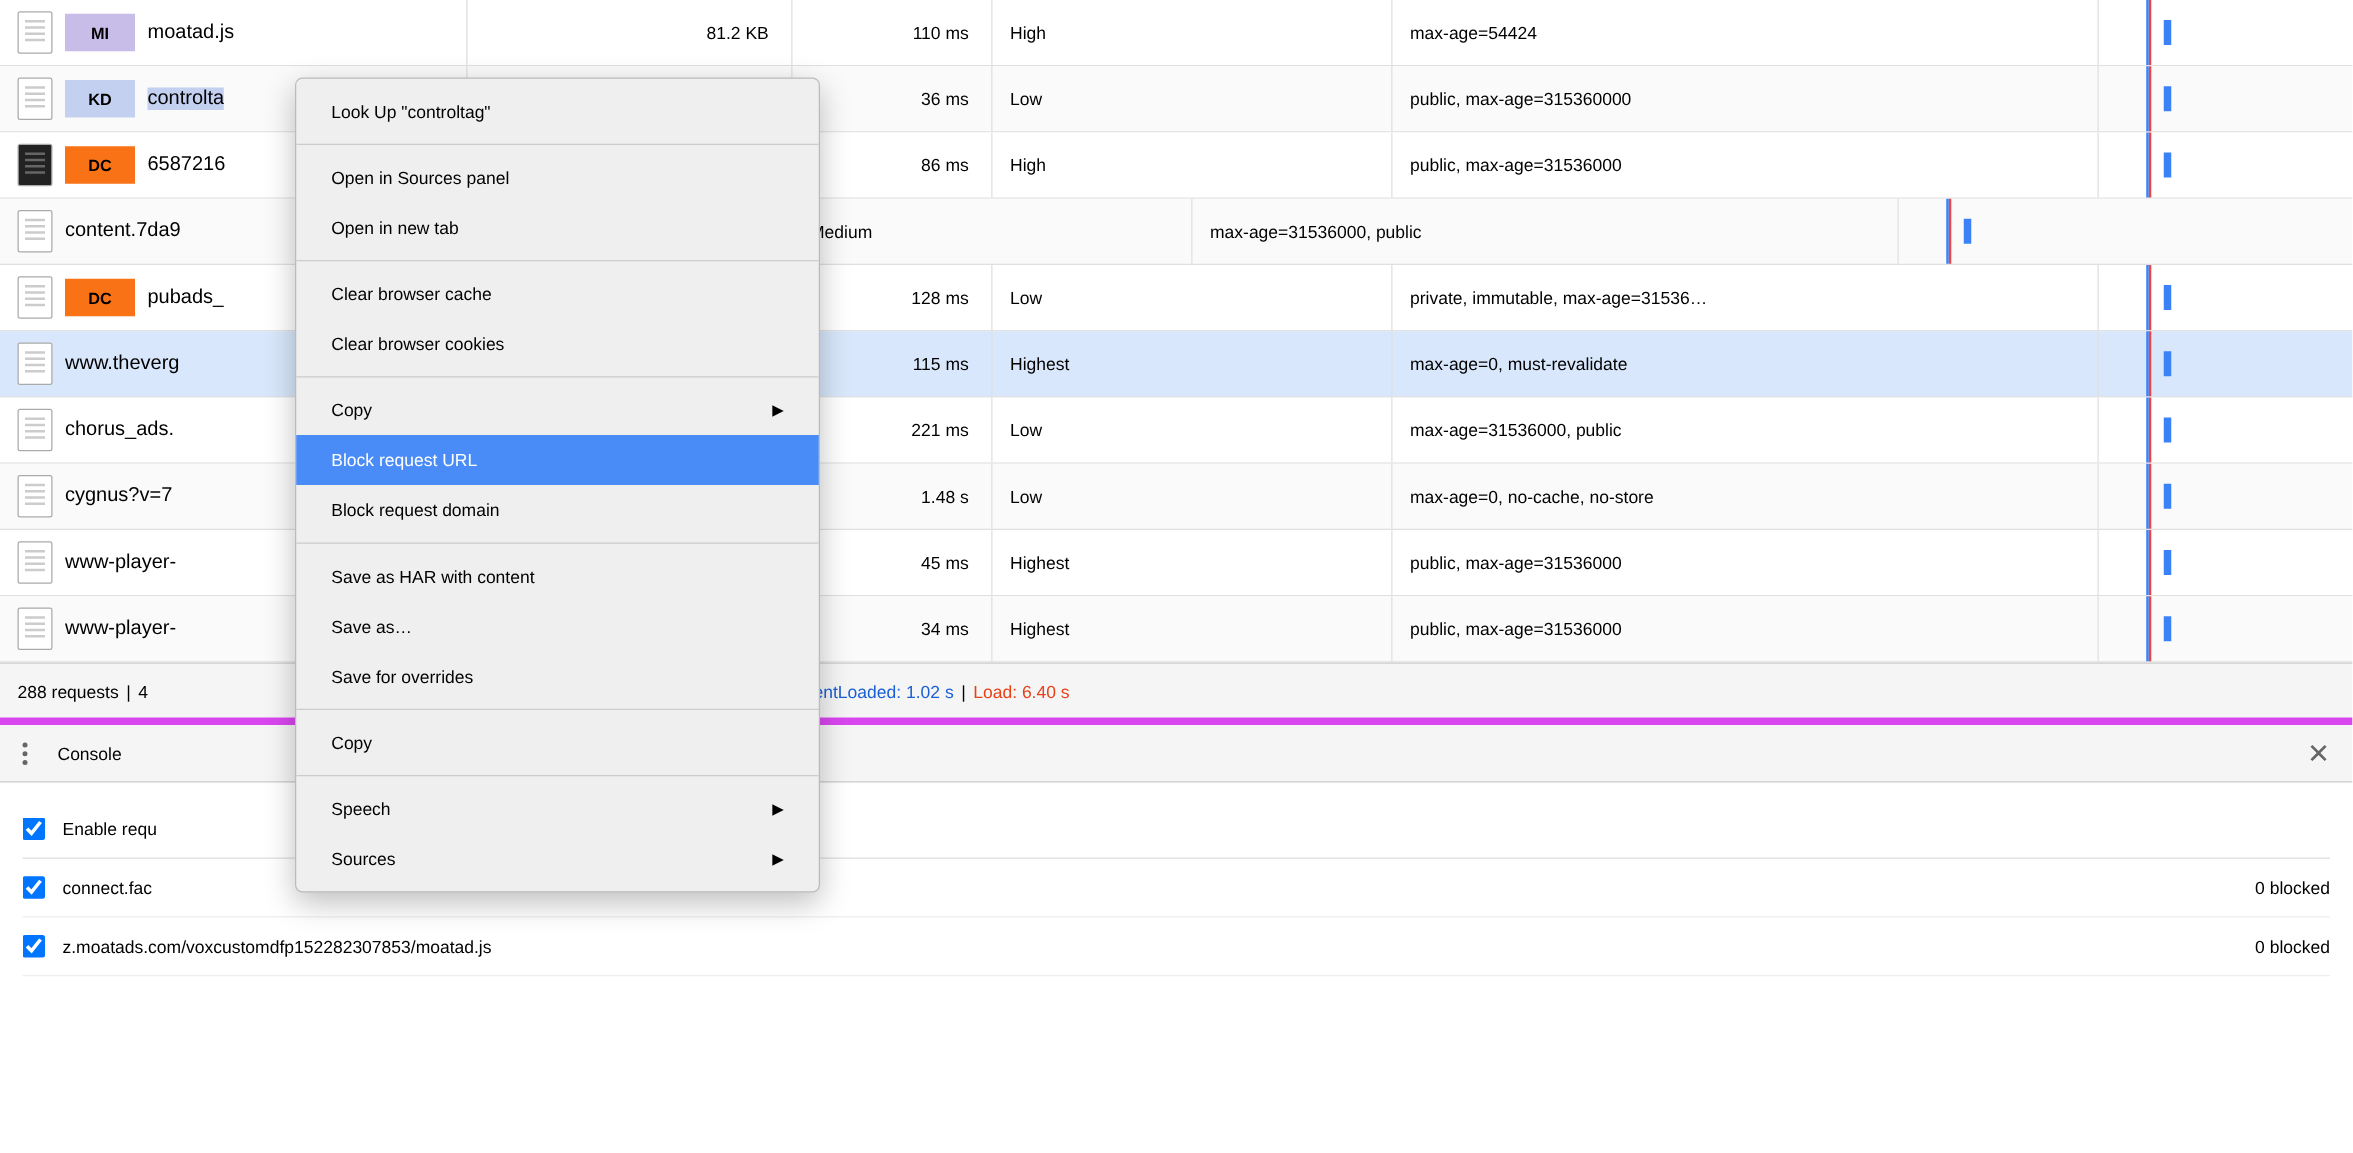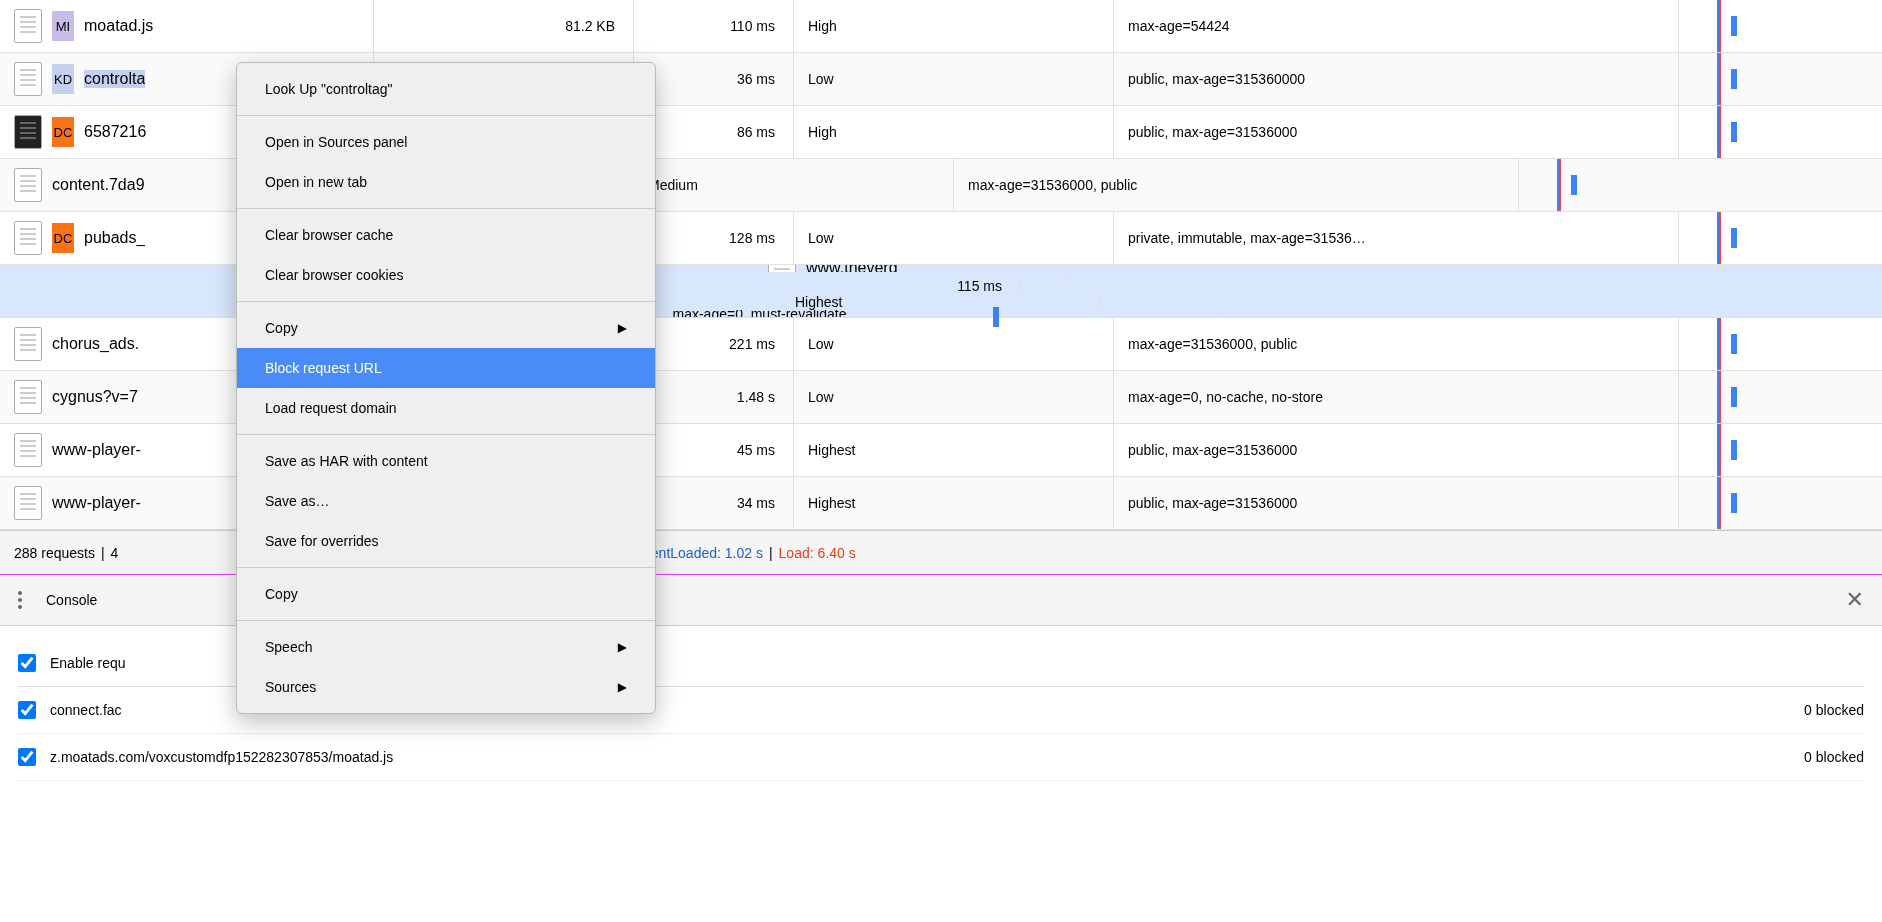--- a/index.html
+++ b/index.html
@@ -26,21 +26,20 @@
       border-bottom: 1px solid #e0e0e0;
     }
     .network-row.striped-even {
       background: #fafafa;
     }
     .network-row.striped-odd {
       background: #ffffff;
     }
     .network-row.selected {
       background: #d8e7fb;
-      flex-direction: column;
     }
     .col-name {
       width: 374px;
       display: flex;
       align-items: center;
       padding-left: 14px;
       gap: 10px;
       border-right: 1px solid #e0e0e0;
       height: 100%;
       overflow: hidden;
@@ -134,26 +133,26 @@
       box-shadow: 0 5px 0 #ccc, 0 10px 0 #ccc, 0 15px 0 #ccc;
     }
     .file-icon.dark {
       background: #222;
     }
     .file-icon.dark::before {
       background: #666;
       box-shadow: 0 5px 0 #666, 0 10px 0 #666, 0 15px 0 #666;
     }
     .initiator-badge {
-      width: 22px;
+      width: 56px;
       height: 30px;
       display: flex;
       align-items: center;
       justify-content: center;
-      font-weight: 400;
+      font-weight: 700;
       font-size: 13px;
       flex-shrink: 0;
     }
     .badge-mi { background: #c8bce8; color: #000; }
     .badge-kd { background: #c3d0f0; color: #000; }
     .badge-dc { background: #f97316; color: #000; }
     .name-text {
       font-size: 16px;
       overflow: hidden;
     }
@@ -199,21 +198,21 @@
       background: #f5f5f5;
       display: flex;
       align-items: center;
       padding: 0 14px;
       gap: 6px;
     }
     .status-dom { color: #1a5fd4; }
     .status-load { color: #e84118; }
     .drawer-header {
       height: 52px;
-      border-top: 1px solid #d946ef;
+      border-top: 6px solid #d946ef;
       border-bottom: 1px solid #ccc;
       display: flex;
       align-items: center;
       padding: 0 18px;
       justify-content: space-between;
       background: #f5f5f5;
     }
     .drawer-tabs {
       display: flex;
       align-items: center;
@@ -437,21 +436,21 @@
     </div>
   <div class="menu-separator"></div>
   <div class="menu-item">
       <span>Copy</span>
       <span class="submenu-arrow">▶</span>
     </div>
   <div class="menu-item highlighted">
       <span>Block request URL</span>
     </div>
   <div class="menu-item">
-      <span>Load request domain</span>
+      <span>Block request domain</span>
     </div>
   <div class="menu-separator"></div>
   <div class="menu-item">
       <span>Save as HAR with content</span>
     </div>
   <div class="menu-item">
       <span>Save as…</span>
     </div>
   <div class="menu-item">
       <span>Save for overrides</span>

